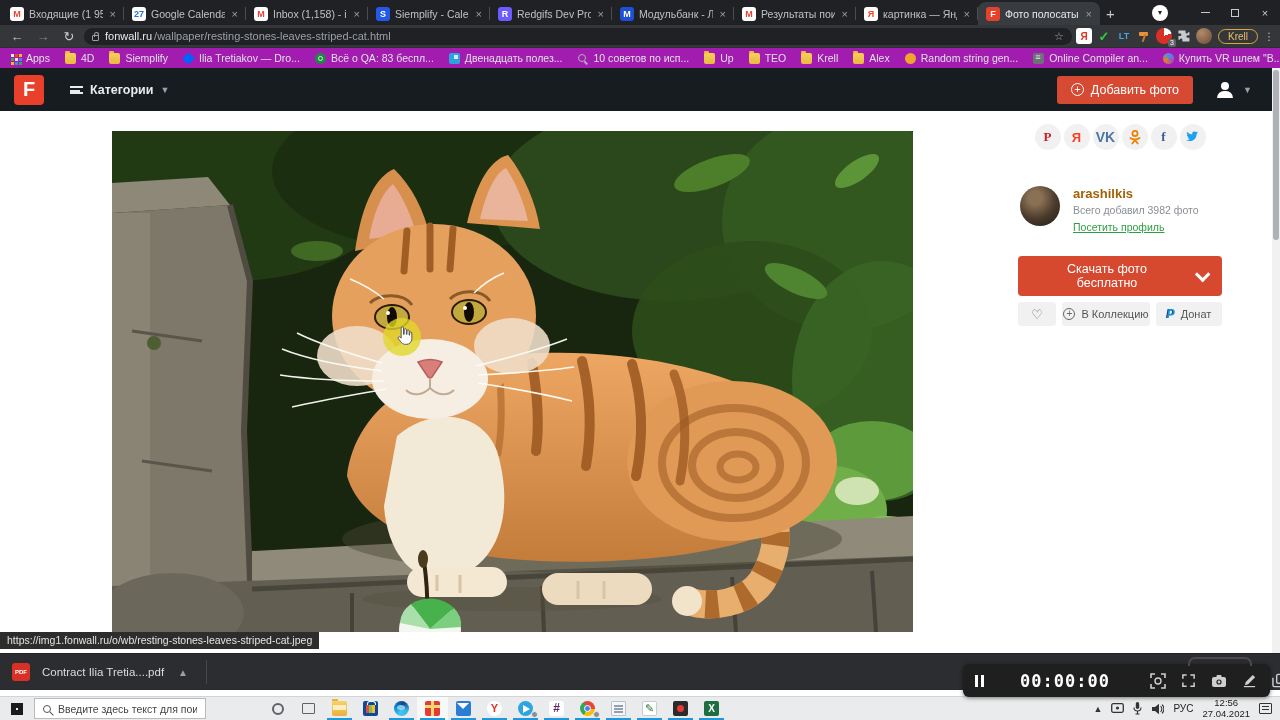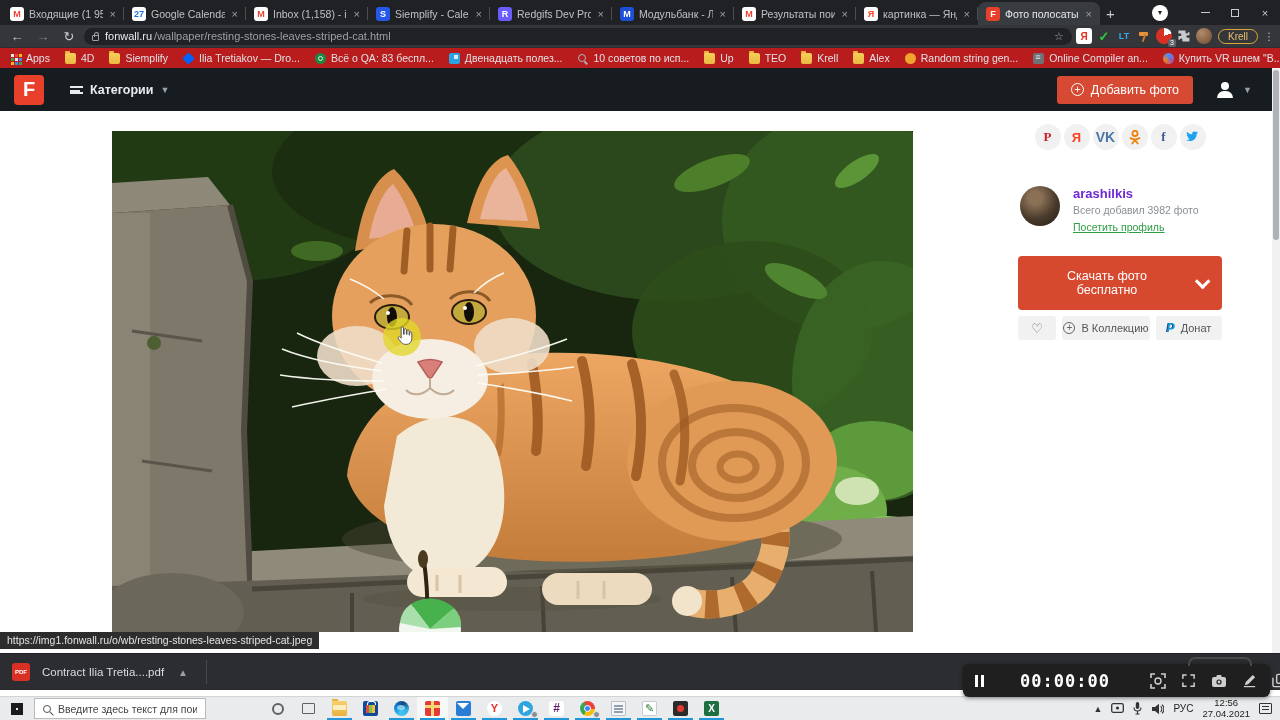--- a/index.html
+++ b/index.html
@@ -39,21 +39,21 @@
   .hammer::before { content:""; position:absolute; left:2px; top:3px; width:9px; height:4px; background:#e8923a; border-radius:1px; }
   .hammer::after { content:""; position:absolute; left:6px; top:5px; width:2px; height:8px; background:#c97a2e; transform:rotate(20deg); }
   .ext-pie { border-radius:50%; background:conic-gradient(#fff 0 70deg,#d93025 70deg 360deg); }
   .badge3 { position:absolute; right:-4px; bottom:-3px; background:#5f6368; color:#fff; border-radius:2px; font-size:7px; font-weight:normal; padding:0 2px; line-height:8px; }
   .puzzle-svg { width:14px; height:14px; }
   .prof-av { width:16px; height:16px; border-radius:50%; background:radial-gradient(circle at 35% 30%,#b08a6a,#6d4c33); }
   .update-pill { border:1px solid #d9a93c; color:#e6c16b; border-radius:9px; font-size:10px; padding:1px 9px; margin:0 2px; }
   .dots { color:#c8cace; font-size:10px; letter-spacing:0; width:10px; text-align:center; }
 
   
-  .bookmarks { height:21px; background:#b91c1c; display:flex; align-items:center; padding:0 10px; gap:15px; border-top:1px solid #2d2e31; }
+  .bookmarks { height:21px; background:#a21caf; display:flex; align-items:center; padding:0 10px; gap:15px; border-top:1px solid #2d2e31; }
   .bmi { display:flex; align-items:center; gap:5px; color:#dfe1e5; font-size:10.5px; white-space:nowrap; }
   .bmicon { width:11px; height:11px; flex:0 0 11px; border-radius:2px; position:relative; }
   .ic-apps { background:transparent; }
   .ic-apps::before { content:""; position:absolute; left:1px; top:1px; width:3px; height:3px; background:#e8eaed; box-shadow:4px 0 #ea4335,8px 0 #fbbc05,0 4px #34a853,4px 4px #e8eaed,8px 4px #4285f4,0 8px #fbbc05,4px 8px #4285f4,8px 8px #34a853; }
   .ic-folder { background:linear-gradient(#f7cf57,#eab842); border-radius:1px 2px 2px 2px; }
   .ic-folder::before { content:""; position:absolute; top:-2px; left:0; width:5px; height:2px; background:#eab842; border-radius:1px 1px 0 0; }
   .ic-dropbox { background:#0062ff; transform:rotate(45deg) scale(.8); }
   .ic-qa { background:#1d8a43; border-radius:50%; }
   .ic-qa::before { content:""; position:absolute; inset:3px; border:1.5px solid #d8f0dd; border-radius:50%; }
   .ic-winblue { background:#2aa3e0; }
@@ -92,24 +92,24 @@
   .photo-wrap { position:absolute; left:112px; top:20px; width:801px; height:501px; overflow:hidden; }
   .photo-wrap svg { display:block; }
 
   
   .sidebar { position:absolute; left:1018px; top:13px; width:204px; }
   .social-row { display:flex; justify-content:center; gap:3px; }
   .soc { width:26px; height:26px; border-radius:50%; background:#f1f1f1; display:flex; align-items:center; justify-content:center; font-weight:bold; font-size:13px; }
   .soc svg { display:block; }
   .author { display:flex; gap:13px; margin-top:36px; padding-left:2px; }
   .avatar { width:40px; height:40px; border-radius:50%; background:radial-gradient(circle at 38% 30%,#8a7055 0 18%,#4a3b2c 55%,#241c13 100%); flex:0 0 40px; }
-  .author-name { font-size:13px; font-weight:bold; color:#6d28d9; }
+  .author-name { font-size:13px; font-weight:bold; color:#a16207; }
   .author-stats { font-size:10.5px; color:#8a8f94; margin-top:3px; }
   .author-link { font-size:10.5px; color:#2e9e43; text-decoration:underline; margin-top:5px; display:inline-block; }
-  .dl-btn { margin-top:21px; width:204px; height:54px; background:#d6492f; border-radius:4px; color:#fff; font-size:12.5px; display:flex; align-items:center; }
+  .dl-btn { margin-top:21px; width:204px; height:40px; background:#d6492f; border-radius:4px; color:#fff; font-size:12.5px; display:flex; align-items:center; }
   .dl-text { flex:1; text-align:center; padding-left:18px; }
   .dl-chev { width:44px; display:flex; align-items:center; justify-content:center; }
   .bigv { width:11px; height:11px; border-right:3px solid #fff; border-bottom:3px solid #fff; transform:rotate(45deg) translateY(-3px); }
   .act-row { display:flex; gap:6px; margin-top:6px; }
   .act { height:24px; background:#f1f1f1; border-radius:3px; display:flex; align-items:center; justify-content:center; gap:6px; font-size:11px; color:#555; }
   .act-heart { width:38px; color:#777; font-size:13px; }
   .act-coll { flex:1; }
   .splus { width:12px; height:12px; border:1.3px solid #666; border-radius:50%; display:flex; align-items:center; justify-content:center; font-size:10px; line-height:1; color:#666; }
   .act-donat { width:66px; }
   .pp { font-weight:bold; font-style:italic; color:#139ad6; font-size:12px; text-shadow:-1px 0 #253b80; }

